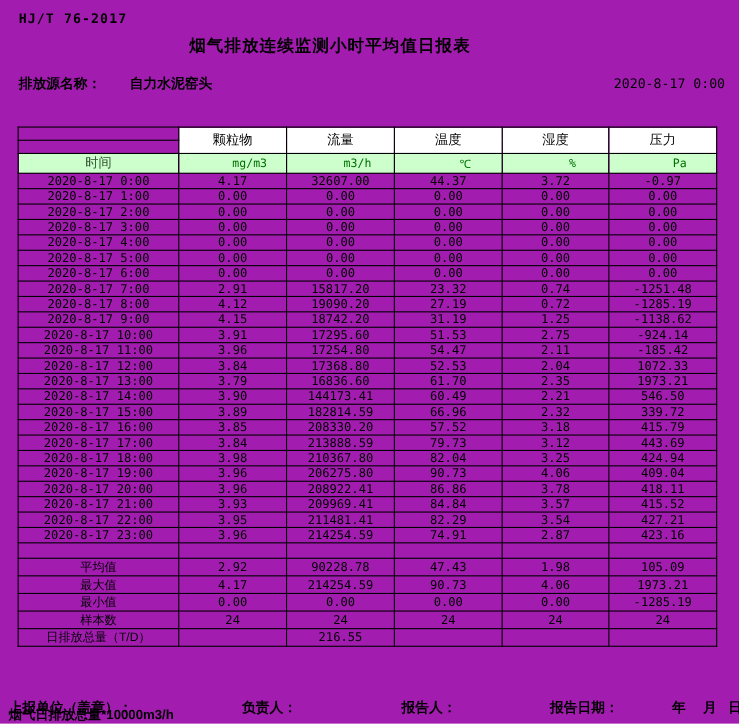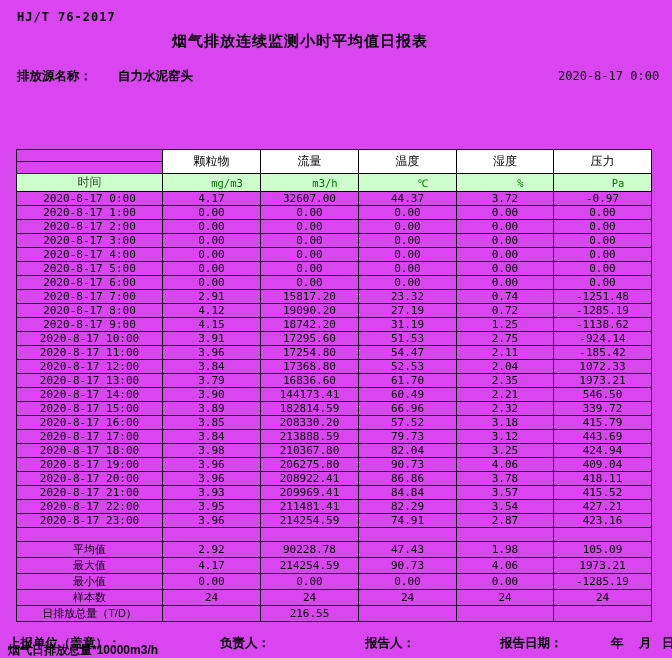--- a/index.html
+++ b/index.html
@@ -1,21 +1,21 @@
 <!DOCTYPE html>
 <html><head>
 <meta charset="utf-8">
 <style>
   * { margin: 0; padding: 0; box-sizing: border-box; }
   html, body { background: #ffffff; }
   .page {
     position: relative;
     width: 672px;
     height: 658px;
-    background: #d946ef;
+    background: #a21caf;
     font-family: "Liberation Sans", sans-serif;
     color: #000000;
     overflow: hidden;
   }
   .std-code {
     position: absolute;
     left: 17px; top: 10px;
     font-size: 12px;
     font-weight: bold;
     letter-spacing: 1px;
@@ -42,21 +42,20 @@
     left: 558px; top: 69px;
     font-size: 12px;
     font-family: "DejaVu Sans Mono", monospace;
   }
   table.report {
     position: absolute;
     left: 16px; top: 115px;
     border-collapse: collapse;
     table-layout: fixed;
     width: 636px;
-    margin-top: 34px;
   }
   table.report td, table.report th {
     border: 1px solid #000000;
     padding: 0;
     text-align: center;
     vertical-align: middle;
     overflow: hidden;
     white-space: nowrap;
   }
   tr.hrow1 td.hempty, tr.hrow2 td.hempty { height: 12px; }

